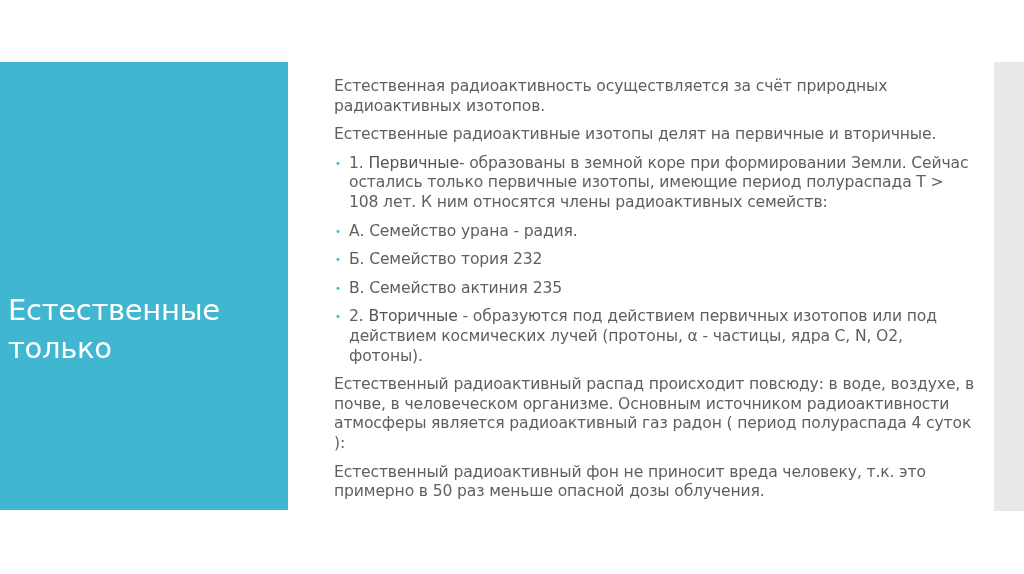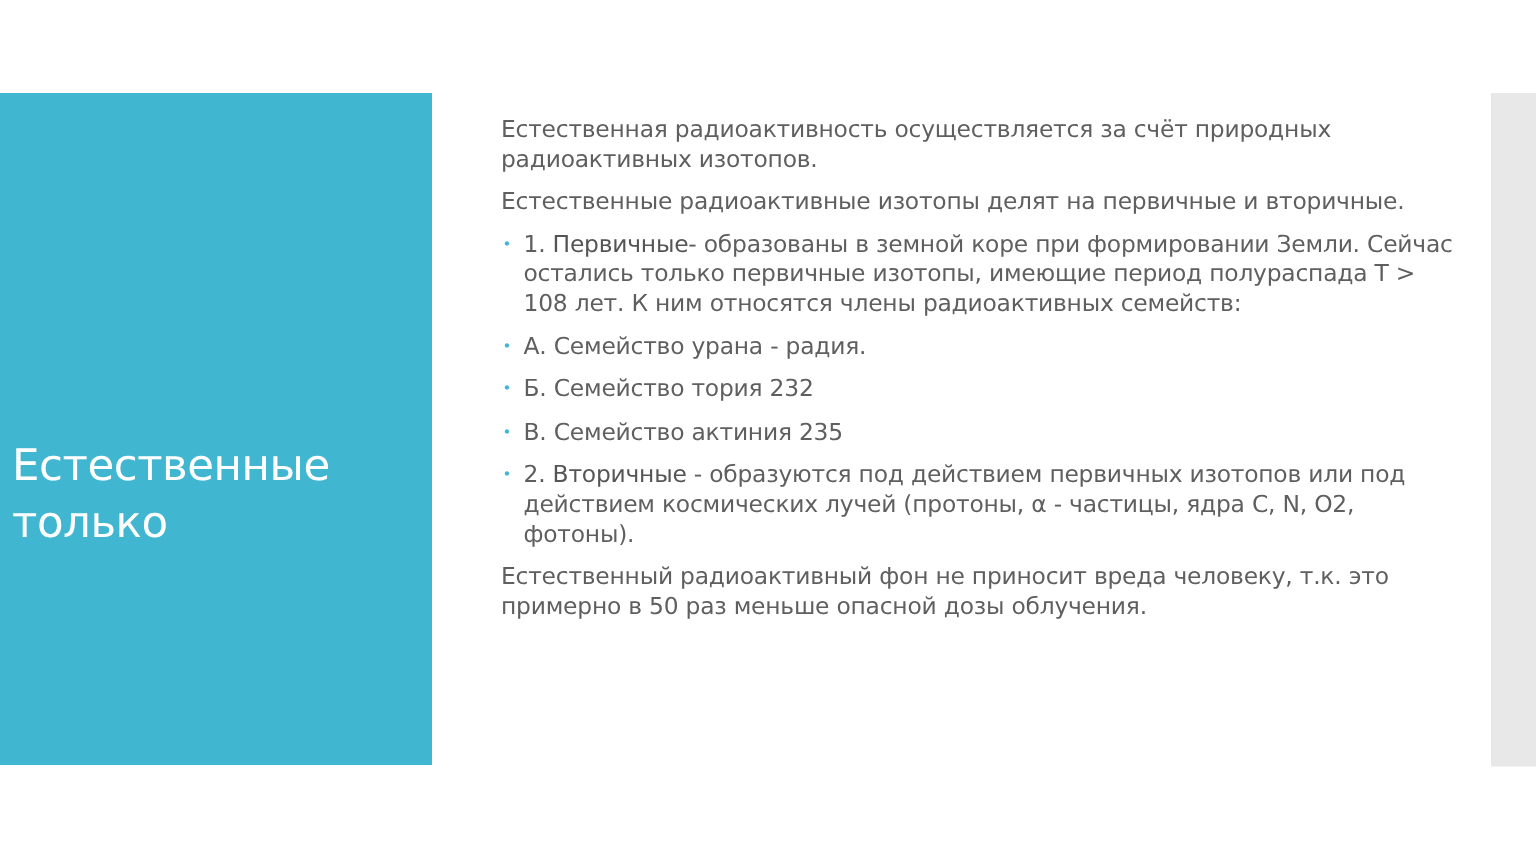--- a/index.html
+++ b/index.html
@@ -109,15 +109,16 @@
     <div class="bullet">
       <span class="dot">•</span>
       <span>В. Семейство актиния 235</span>
     </div>
 
     <div class="bullet">
       <span class="dot">•</span>
       <span>2</span><b>. Вторичные</b><span> - образуются под действием первичных изотопов или под действием космических лучей (протоны, α - частицы, ядра C, N, O2, фотоны).</span>
     </div>
 
+    <p class="para">Естественный радиоактивный распад происходит повсюду: в воде, воздухе, в почве, в человеческом организме. Основным источником радиоактивности атмосферы является радиоактивный газ радон ( период полураспада 4 суток ):</p>
     <p class="para">Естественный радиоактивный фон не приносит вреда человеку, т.к. это примерно в 50 раз меньше опасной дозы облучения.</p>
   </div>
 </div>
 
 </body></html>

